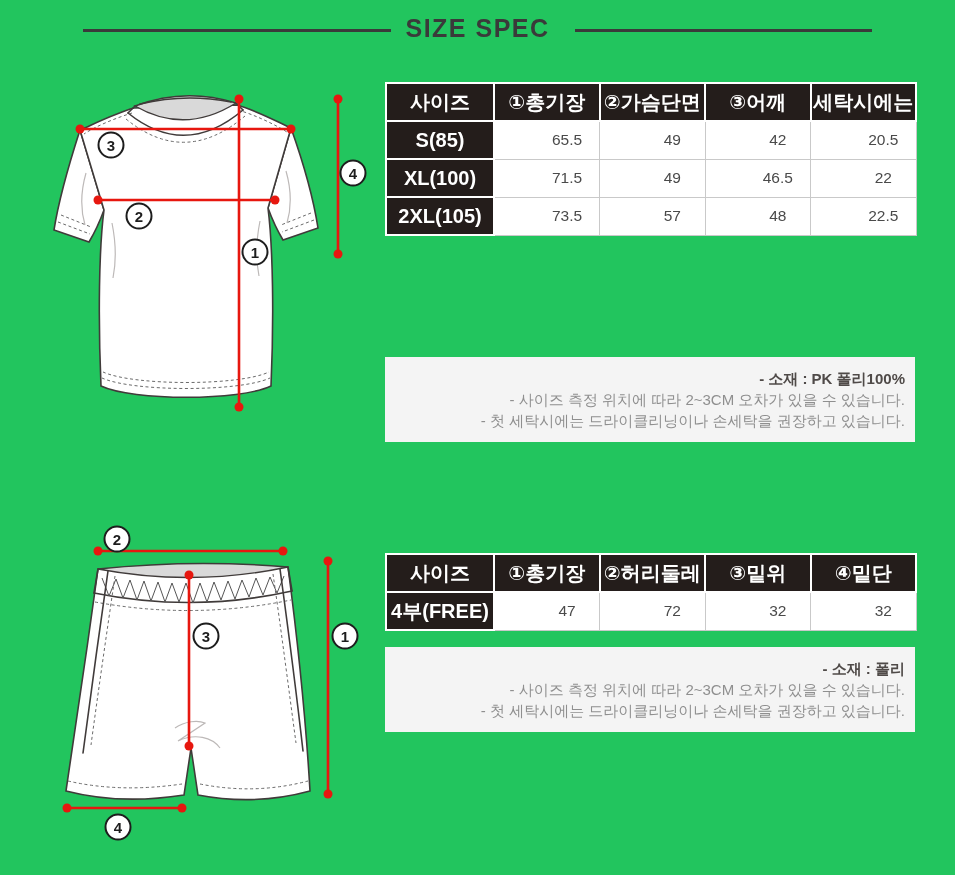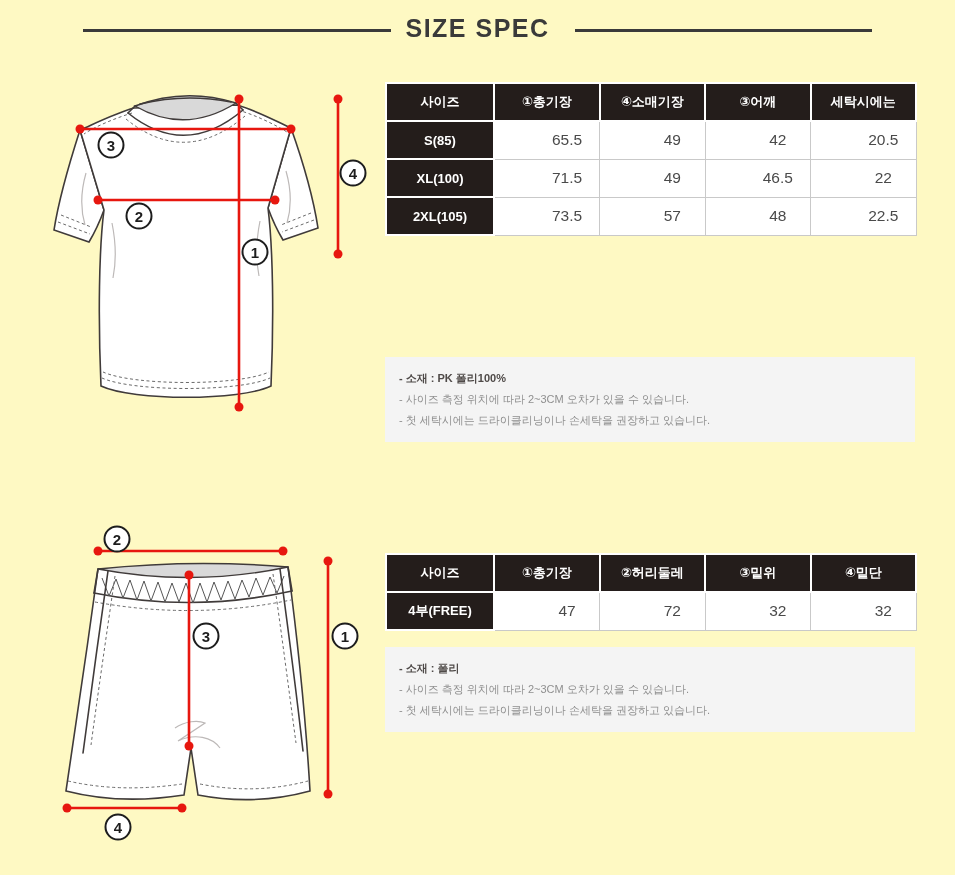--- a/index.html
+++ b/index.html
@@ -1,35 +1,35 @@
 <!DOCTYPE html>
 <html><head>
 <meta charset="utf-8">
 <style>
   html,body{margin:0;padding:0;background:#ffffff;}
-  #page{position:relative;width:955px;height:875px;background:#fef9c3;overflow:hidden;
+  #page{position:relative;width:955px;height:875px;background:#22c55e;overflow:hidden;
         font-family:"Liberation Sans","DejaVu Sans",sans-serif;}
   .title{position:absolute;top:14px;left:0;width:955px;text-align:center;
          font-size:25px;font-weight:700;letter-spacing:1.5px;color:#3a3a3a;}
   .tline{position:absolute;top:29px;height:3px;background:#3a3a3a;}
   .tline.left{left:83px;width:308px;}
   .tline.right{left:575px;width:297px;}
 
   .tbl{border-collapse:collapse;table-layout:fixed;width:530px;position:absolute;left:385px;}
   .tbl.t1{top:82px;}
   .tbl.t2{top:553px;}
   .tbl th,.tbl td{height:38px;box-sizing:border-box;padding:0;text-align:center;vertical-align:middle;}
   .tbl .dark{background:#241d1b;color:#ffffff;border:2px solid #ffffff;
-             font-weight:700;font-size:13px;}
+             font-weight:700;font-size:20px;}
   .tbl .val{background:#ffffff;border:1px solid #c9c9c9;color:#4a4a4a;font-size:15.5px;padding-left:40px;}
   .tbl col.c0{width:108px;}
   .tbl col.cx{width:105.5px;}
 
   .notes{position:absolute;left:385px;width:530px;box-sizing:border-box;
-         background:#f4f4f4;padding:11px 10px 11px 14px;font-size:11px;line-height:21px;}
+         background:#f4f4f4;padding:11px 10px 11px 14px;font-size:15px;line-height:21px;text-align:right;}
   .notes.n1{top:357px;}
   .notes.n2{top:647px;}
   .notes .head{color:#4f4a48;font-weight:700;}
   .notes .sub{color:#8f8f8f;}
 
   .diagram{position:absolute;}
   .diagram.shirt{left:28px;top:73px;}
   .diagram.shorts{left:40px;top:523px;}
 
   svg .garment{fill:none;stroke:#403b3a;stroke-width:1.6;stroke-linecap:round;stroke-linejoin:round;}
@@ -115,21 +115,21 @@
         <col class="c0">
         <col class="cx">
         <col class="cx">
         <col class="cx">
         <col class="cx">
       </colgroup>
     <thead>
       <tr>
         <th class="dark">사이즈</th>
         <th class="dark">①총기장</th>
-        <th class="dark">④소매기장</th>
+        <th class="dark">②가슴단면</th>
         <th class="dark">③어깨</th>
         <th class="dark">세탁시에는</th>
       </tr>
     </thead>
     <tbody>
       <tr>
         <td class="dark">S(85)</td>
         <td class="val">65.5</td>
         <td class="val">49</td>
         <td class="val">42</td>

